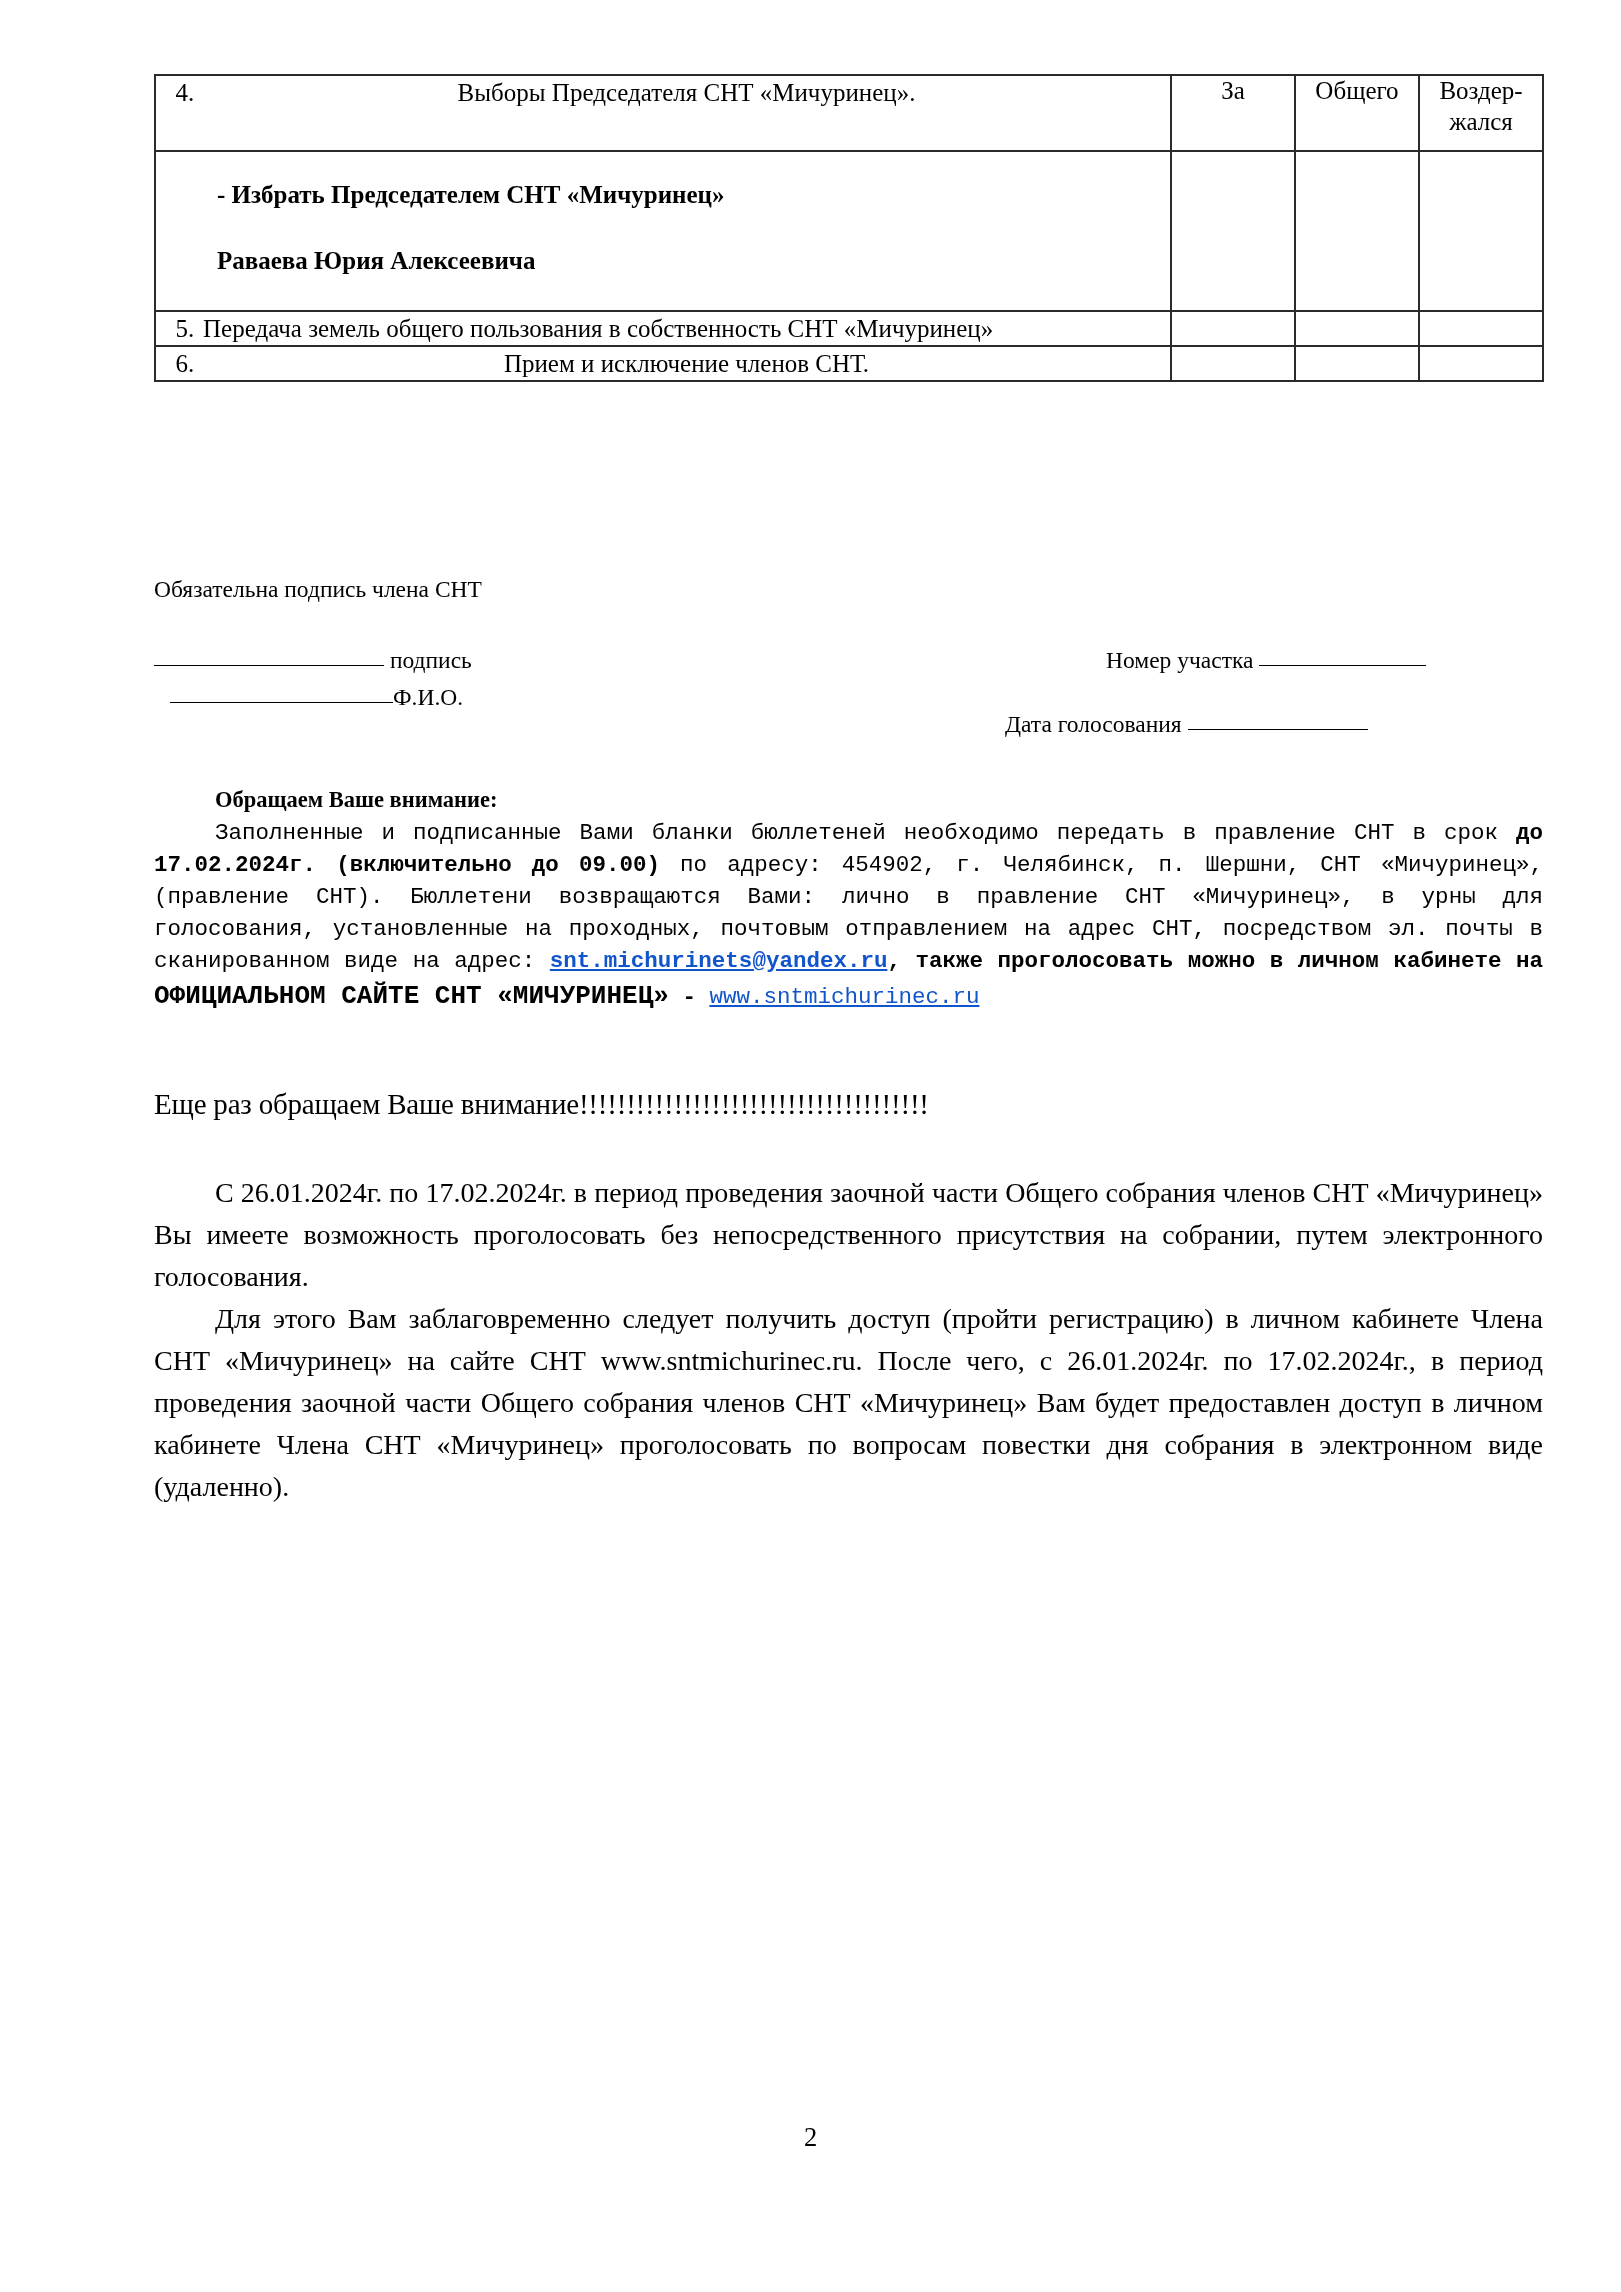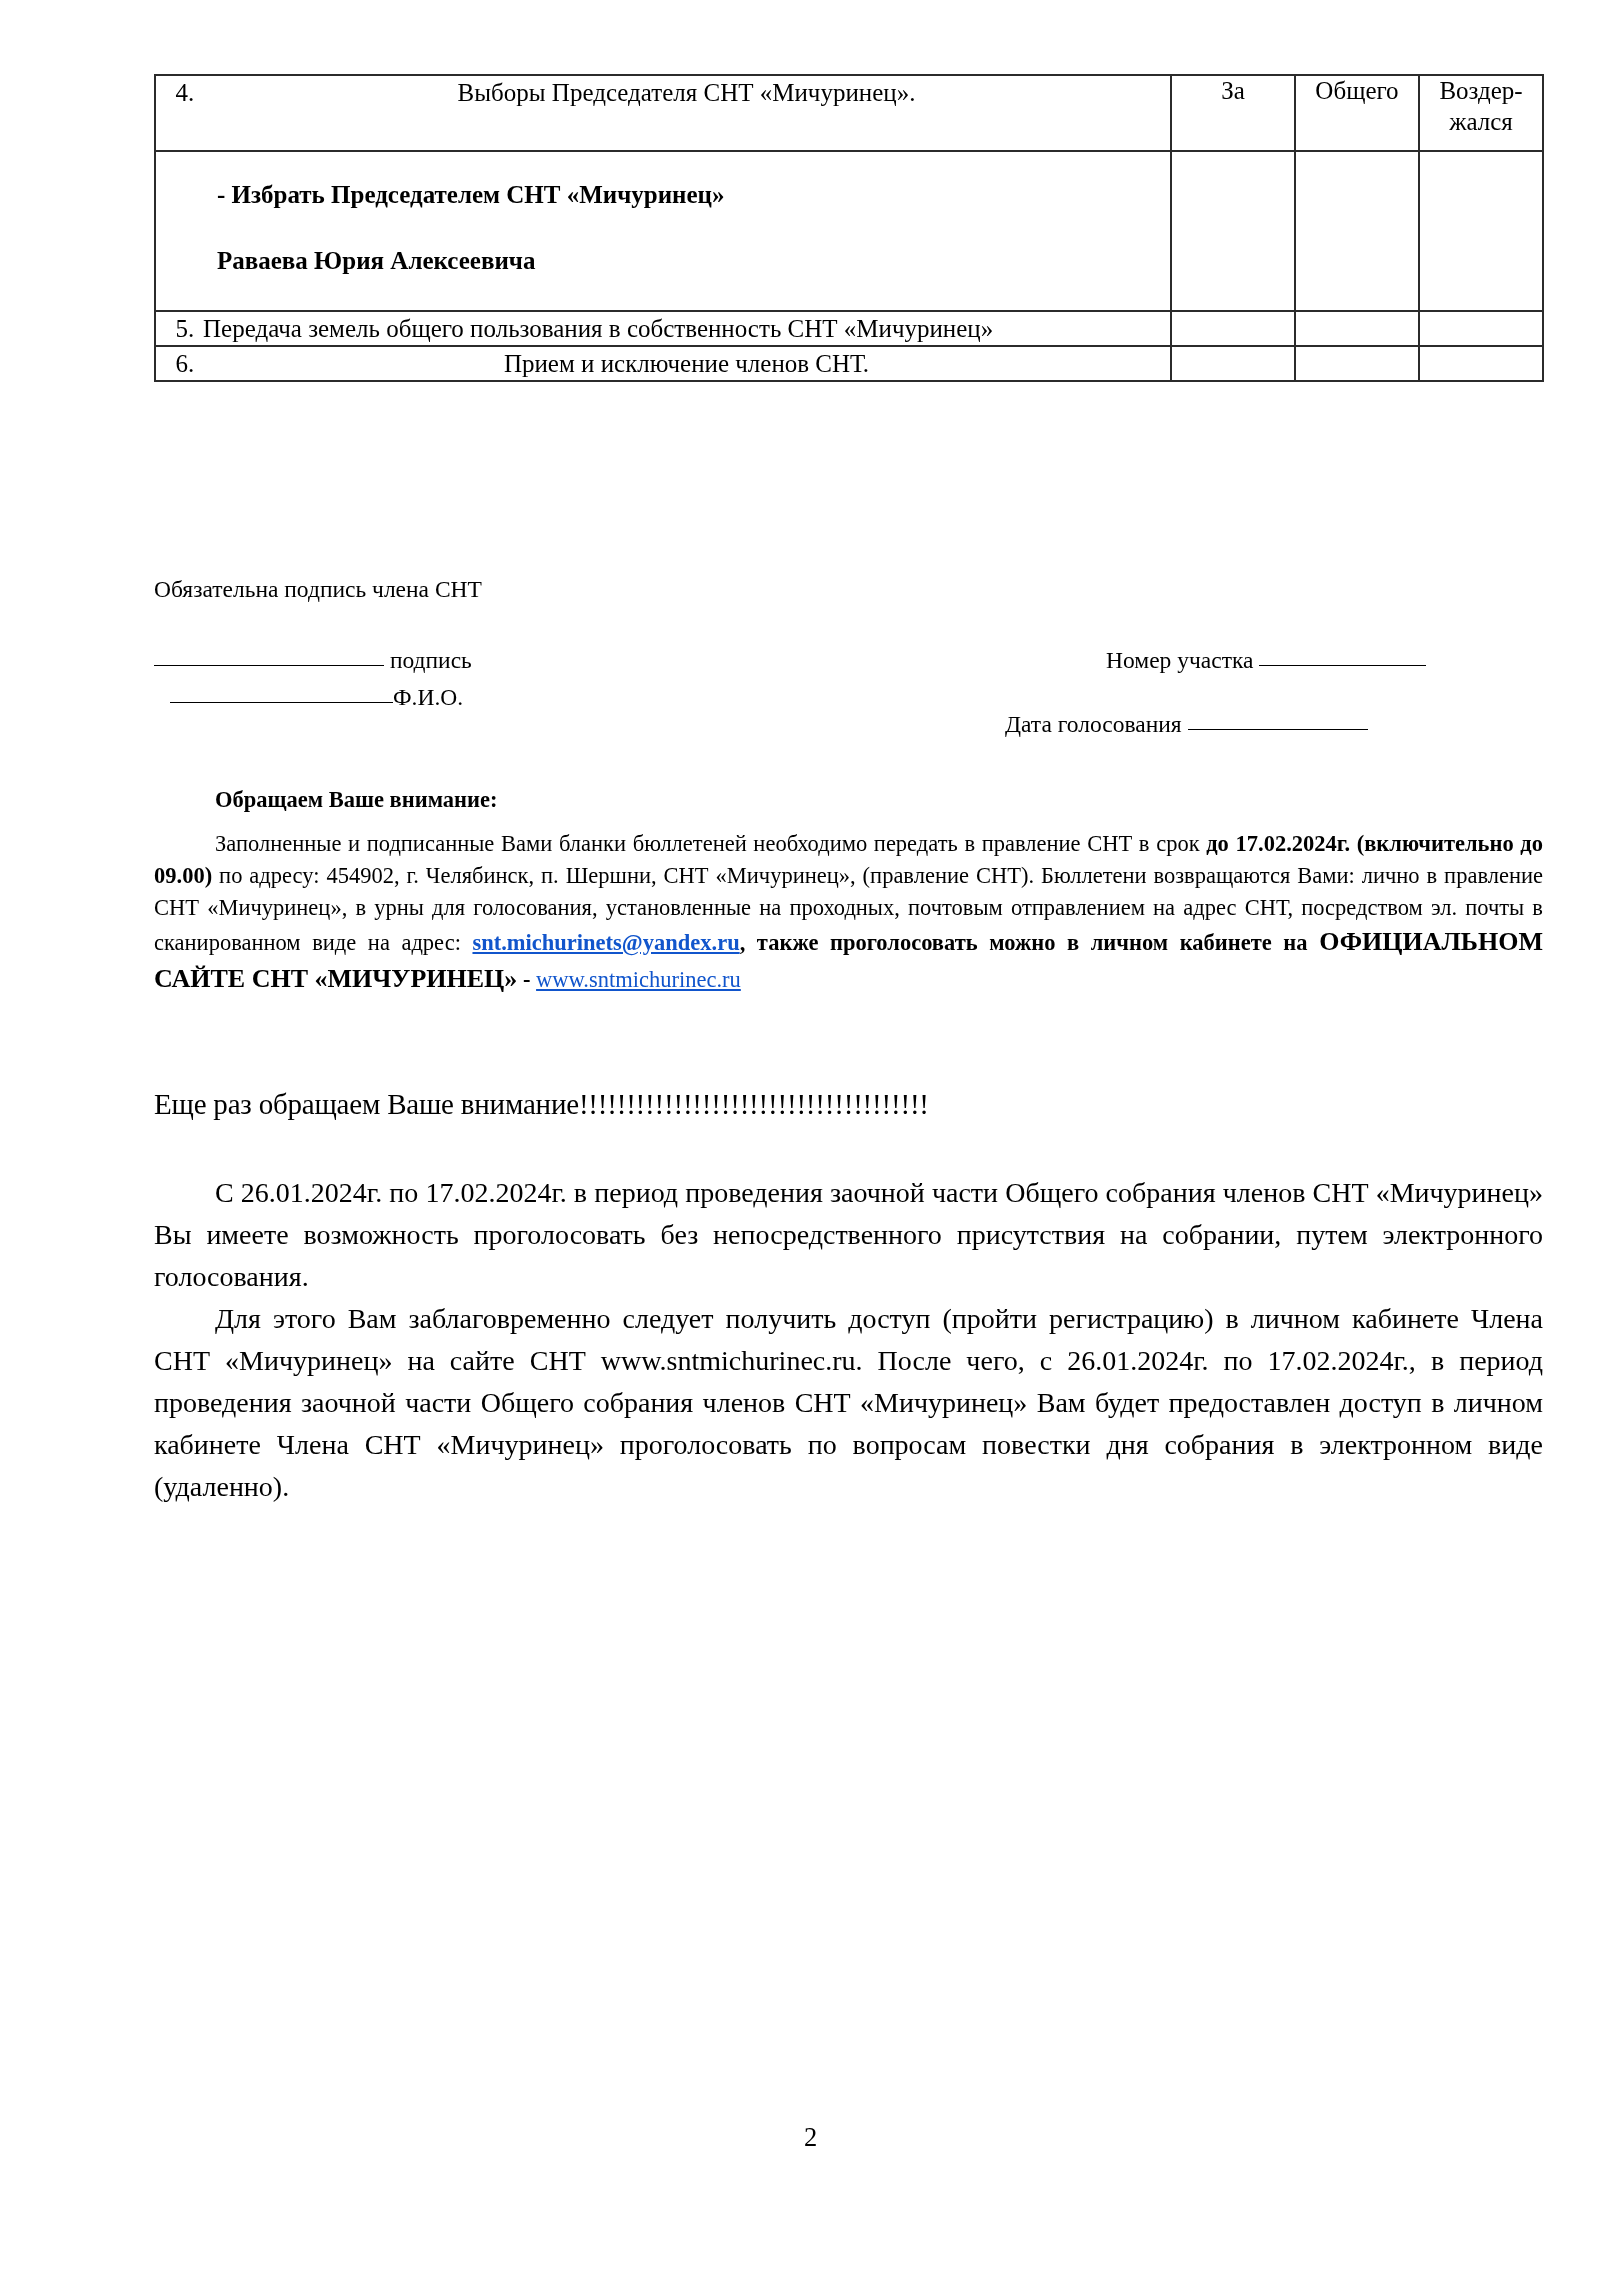--- a/index.html
+++ b/index.html
@@ -139,26 +139,27 @@
     width: 1389px;
     font-size: 22.5px;
     line-height: 1.42;
     text-align: justify;
     text-justify: inter-word;
   }
   .attention .att-head {
     font-weight: bold;
     display: block;
     text-indent: 61px;
-    margin-bottom: 12px;
+    margin-bottom: 2px;
     text-align: left;
   }
   .attention .att-body {
     display: block;
     text-indent: 61px;
+    font-family: Liberation Mono, monospace;
   }
   .attention b { font-weight: bold; }
   a.link {
     color: #1155cc;
     text-decoration: underline;
     font-weight: bold;
   }
   a.link.plain { font-weight: normal; }
 
   .big-up { font-size: 26px; font-weight: bold; }

